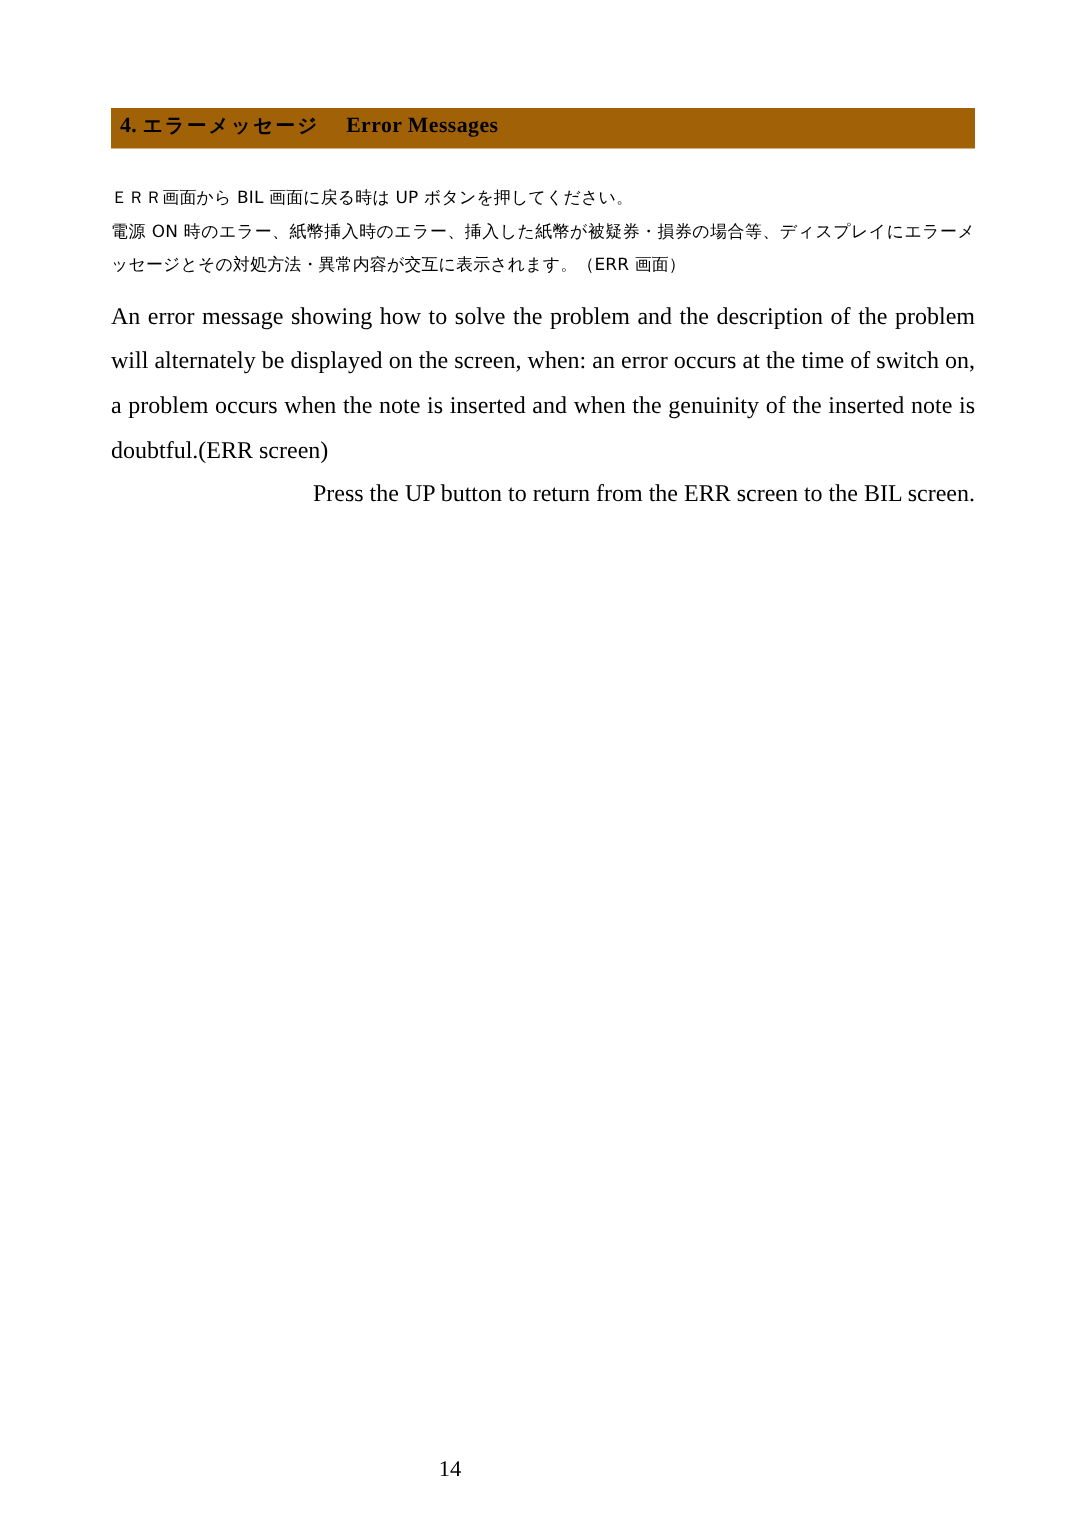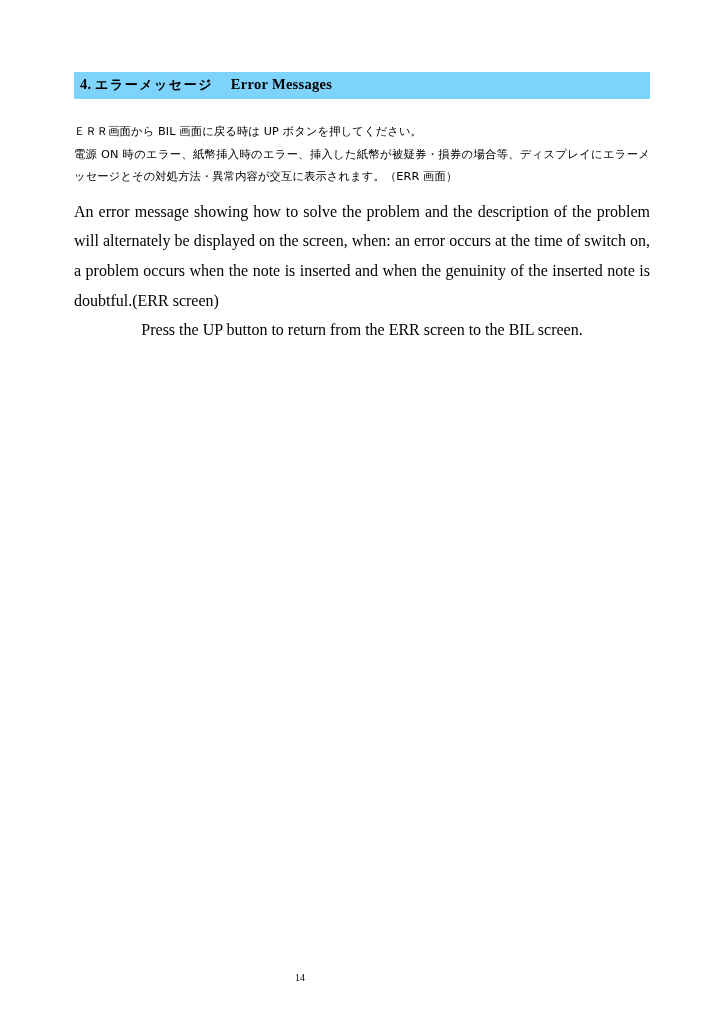--- a/index.html
+++ b/index.html
@@ -22,21 +22,21 @@
     width: 724px;
     height: 1024px;
   }
   .content {
     position: absolute;
     left: 74px;
     top: 72px;
     width: 576px;
   }
   .section-heading {
-    background: #7dd3fc;
+    background: #a16207;
     padding: 5px 6px 6px 6px;
     font-size: 14.5px;
     font-weight: bold;
     letter-spacing: 0.2px;
     line-height: 1.1;
     white-space: nowrap;
   }
   .heading-num {
     font-family: "Liberation Serif", serif;
     font-weight: bold;
@@ -67,33 +67,33 @@
     letter-spacing: 0.1px;
   }
   p.en {
     font-family: Liberation Serif, serif;
     font-size: 16px;
     line-height: 1.85;
     margin: 0;
     text-align: justify;
   }
   p.en.last {
-    text-align: center;
+    text-align: right;
   }
   .gap-small {
     height: 8px;
   }
   .page-number {
     position: absolute;
     left: 0;
     top: 972px;
     width: 600px;
     text-align: center;
     font-family: "Liberation Serif", serif;
-    font-size: 10px;
+    font-size: 15px;
   }
 </style>
 </head>
 <body>
 
 <div class="page">
 
   <div class="content">
 
     <div class="section-heading">

